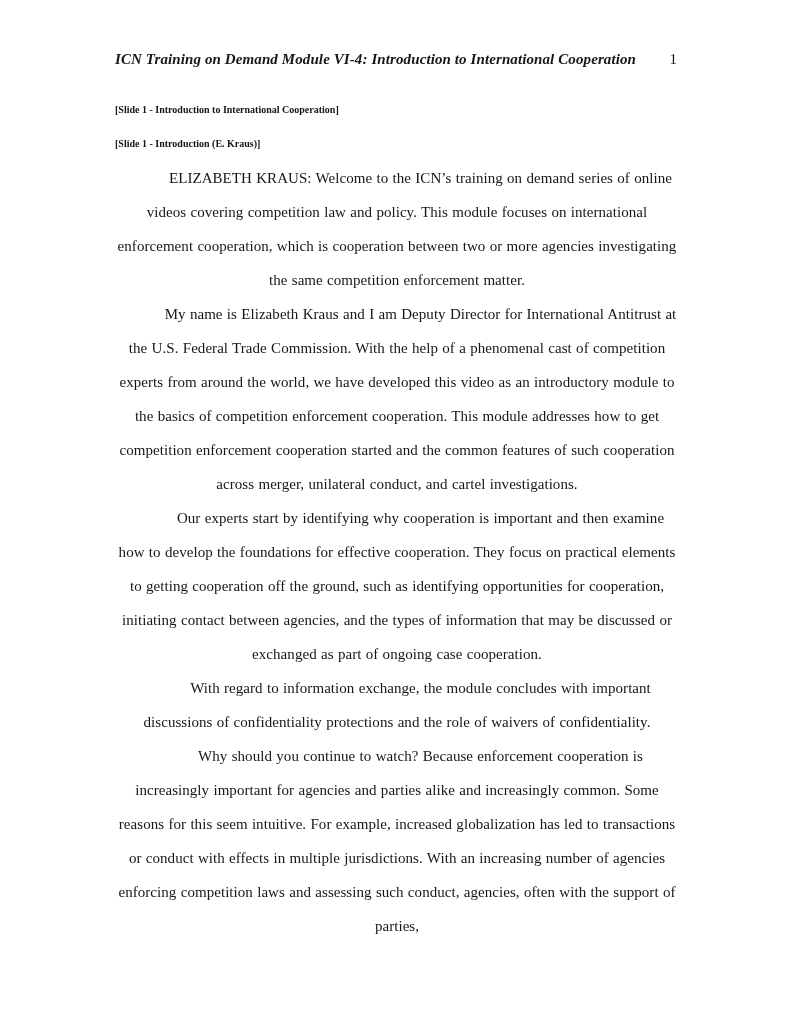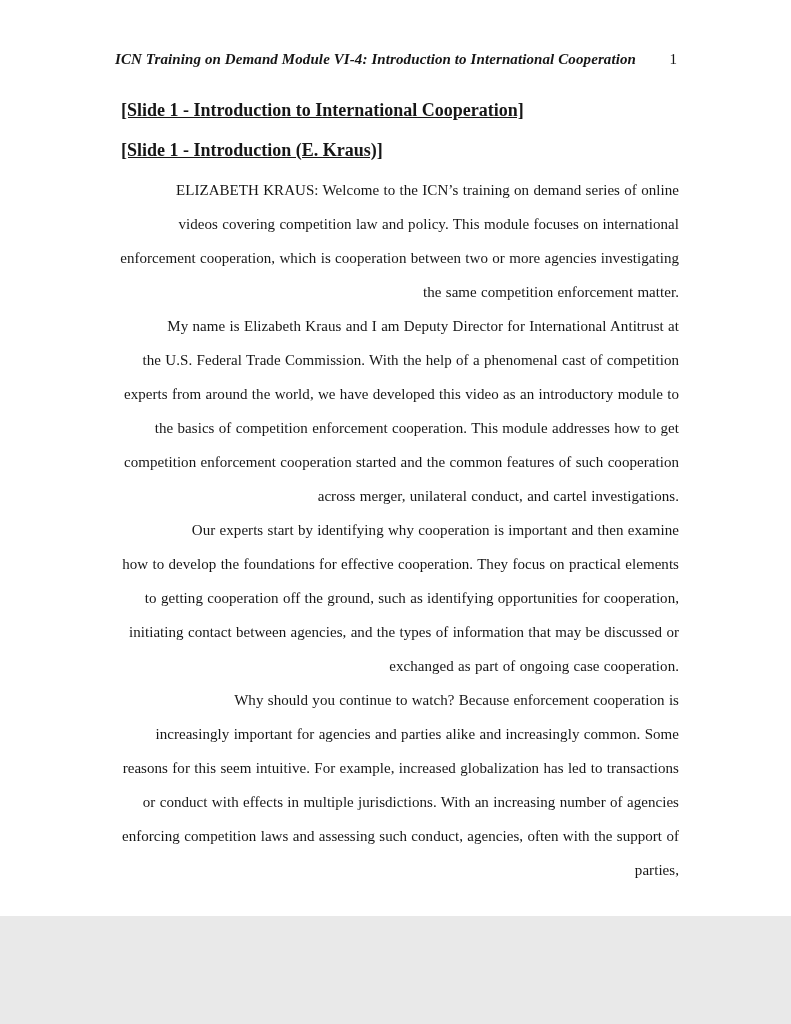--- a/index.html
+++ b/index.html
@@ -3,21 +3,21 @@
 <meta charset="utf-8">
 <style>
   html, body {
     margin: 0;
     padding: 0;
     background: #e9e9e9;
   }
   .page {
     position: relative;
     width: 791px;
-    height: 916px;
+    height: 1024px;
     margin: 0 auto;
     background: #ffffff;
     font-family: "Liberation Serif", "DejaVu Serif", serif;
     color: #161616;
     box-sizing: border-box;
     padding: 49px 112px 0 115px;
     overflow: hidden;
   }
   .running-header {
     display: flex;
@@ -34,34 +34,33 @@
   .running-header .page-number {
     font-style: normal;
     font-weight: normal;
     padding-right: 2px;
   }
   .headings {
     margin-top: 24px;
   }
   .slide-heading {
     font-weight: bold;
-    font-size: 18px;
+    font-size: 10px;
     line-height: 34px;
-    margin: 6px;
-    text-decoration: underline;
+    margin: 0;
   }
   .body-text {
     margin: 0;
   }
   .body-text p {
     margin: 0;
     font-size: 15px;
     line-height: 34px;
     text-indent: 47px;
-    text-align: right;
+    text-align: center;
     letter-spacing: 0.05px;
     word-spacing: 0.5px;
   }
 </style>
 </head>
 <body>
 
 <div class="page">
 
   <div class="running-header">
@@ -71,16 +70,17 @@
 
   <div class="headings">
     <p class="slide-heading">[Slide 1 - Introduction to International Cooperation]</p>
     <p class="slide-heading">[Slide 1 - Introduction (E. Kraus)]</p>
   </div>
 
   <div class="body-text">
     <p>ELIZABETH KRAUS: Welcome to the ICN’s training on demand series of online videos covering competition law and policy. This module focuses on international enforcement cooperation, which is cooperation between two or more agencies investigating the same competition enforcement matter.</p>
     <p>My name is Elizabeth Kraus and I am Deputy Director for International Antitrust at the U.S. Federal Trade Commission. With the help of a phenomenal cast of competition experts from around the world, we have developed this video as an introductory module to the basics of competition enforcement cooperation. This module addresses how to get competition enforcement cooperation started and the common features of such cooperation across merger, unilateral conduct, and cartel investigations.</p>
     <p>Our experts start by identifying why cooperation is important and then examine how to develop the foundations for effective cooperation. They focus on practical elements to getting cooperation off the ground, such as identifying opportunities for cooperation, initiating contact between agencies, and the types of information that may be discussed or exchanged as part of ongoing case cooperation.</p>
+    <p>With regard to information exchange, the module concludes with important discussions of confidentiality protections and the role of waivers of confidentiality.</p>
     <p>Why should you continue to watch? Because enforcement cooperation is increasingly important for agencies and parties alike and increasingly common. Some reasons for this seem intuitive. For example, increased globalization has led to transactions or conduct with effects in multiple jurisdictions. With an increasing number of agencies enforcing competition laws and assessing such conduct, agencies, often with the support of parties,</p>
   </div>
 
 </div>
 
 </body></html>

